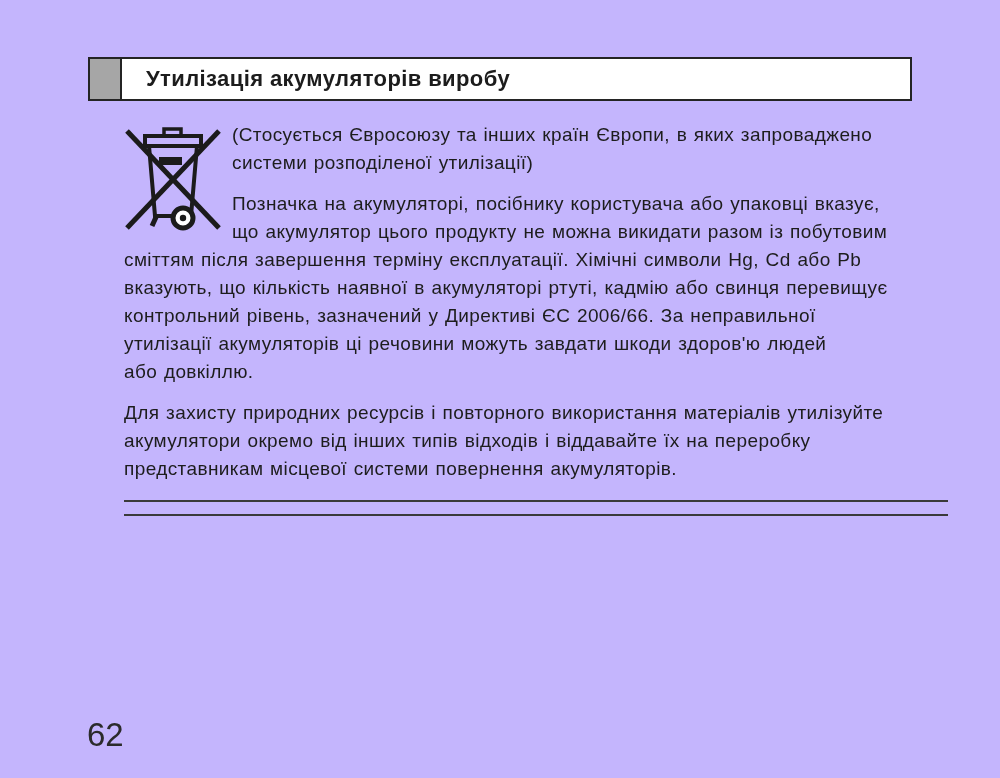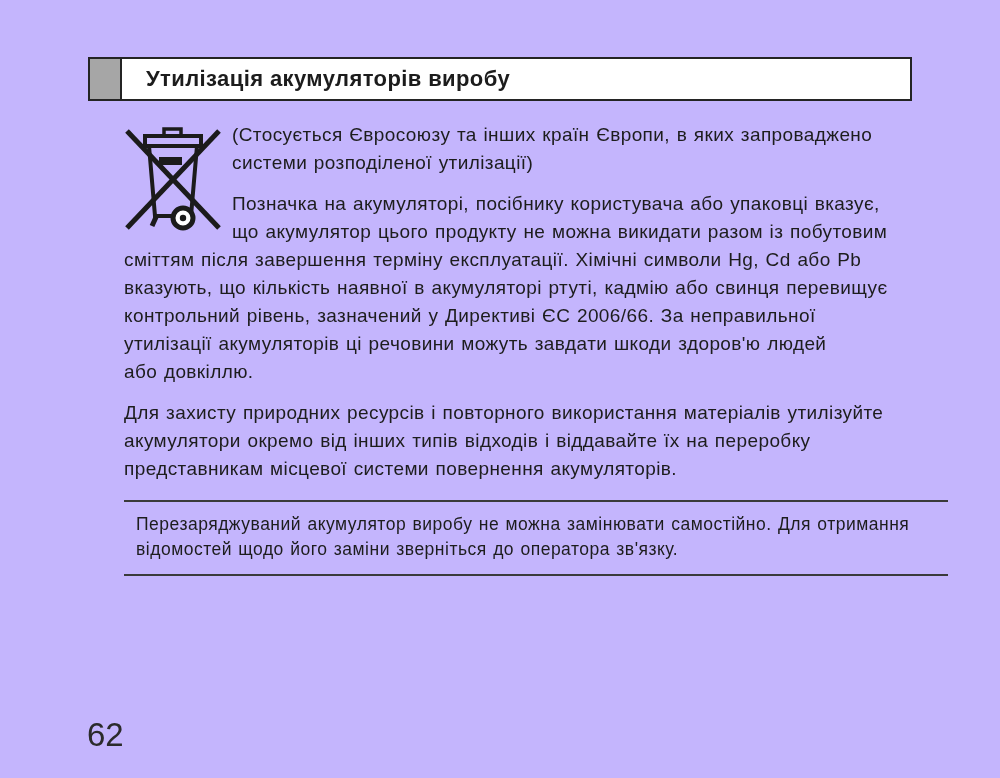--- a/index.html
+++ b/index.html
@@ -136,22 +136,20 @@
 сміттям після завершення терміну експлуатації. Хімічні символи Hg, Cd або Pb
 вказують, що кількість наявної в акумуляторі ртуті, кадмію або свинця перевищує
 контрольний рівень, зазначений у Директиві ЄС 2006/66. За неправильної
 утилізації акумуляторів ці речовини можуть завдати шкоди здоров'ю людей
 або довкіллю.</p>
     <p class="para">Для захисту природних ресурсів і повторного використання матеріалів утилізуйте
 акумулятори окремо від інших типів відходів і віддавайте їх на переробку
 представникам місцевої системи повернення акумуляторів.</p>
 
     <div class="rule"></div>
-    <p class="note">Перезаряджуваний акумулятор виробу не можна замінювати самостійно. Для отримання
-відомостей щодо його заміни зверніться до оператора зв'язку.</p>
     <div class="rule rule-bottom"></div>
 
   </div>
 
 
   <div class="page-number">62</div>
 
 </div>
 
 </body></html>

